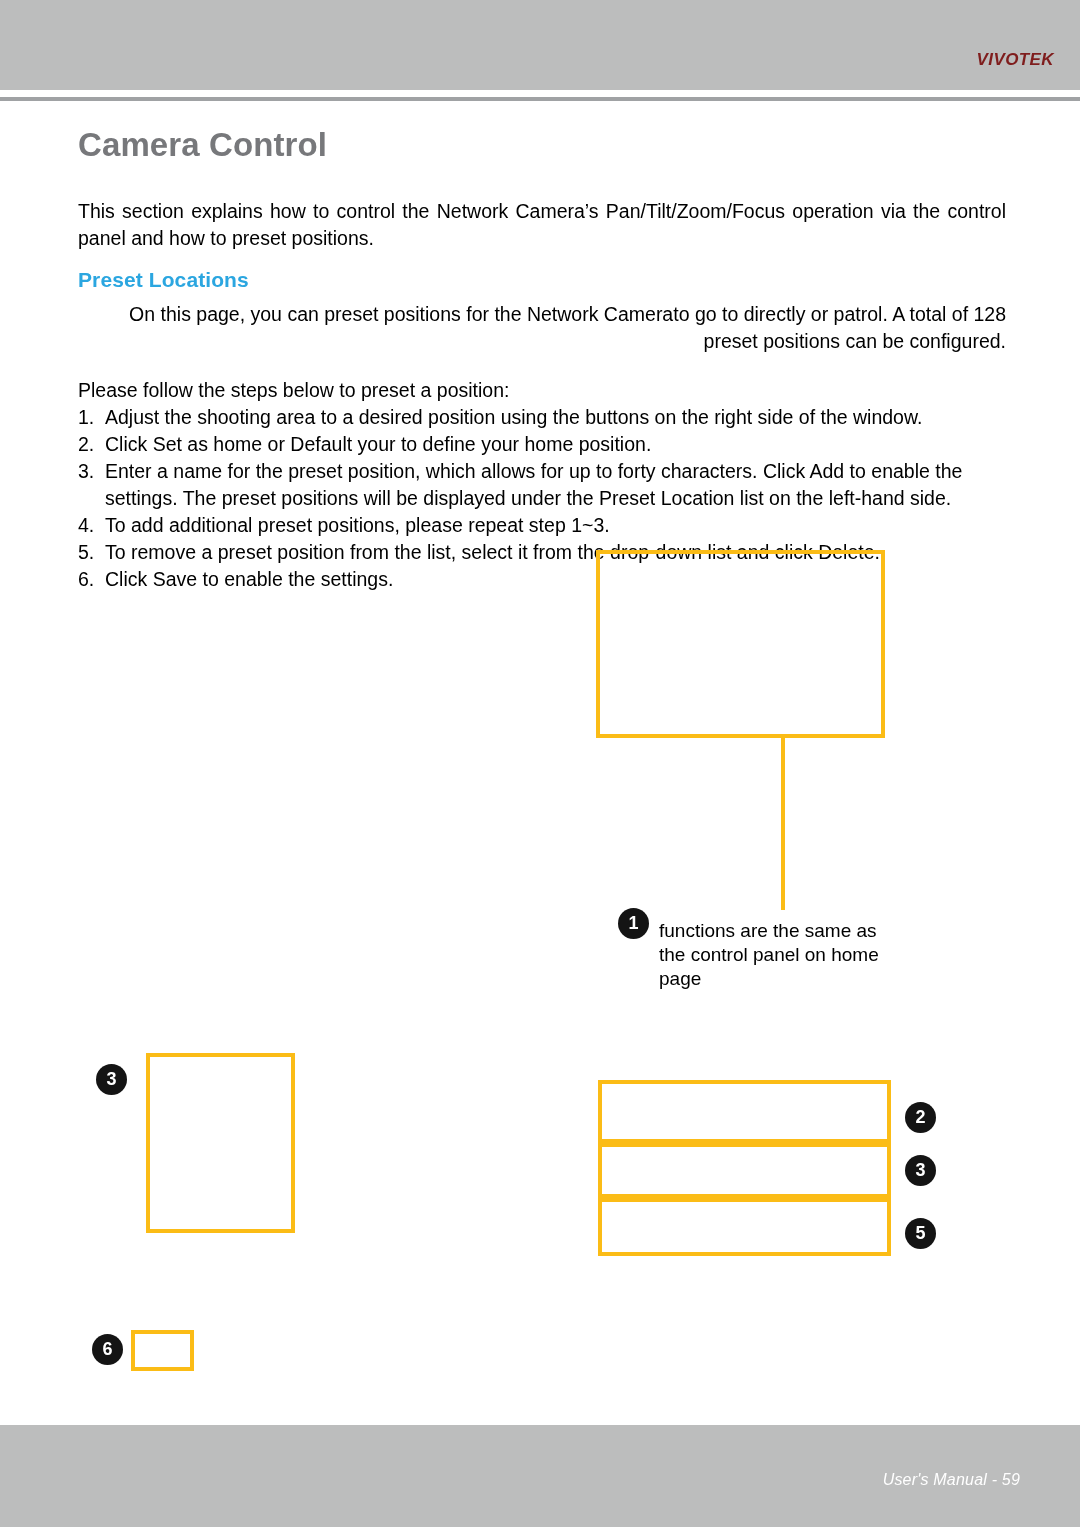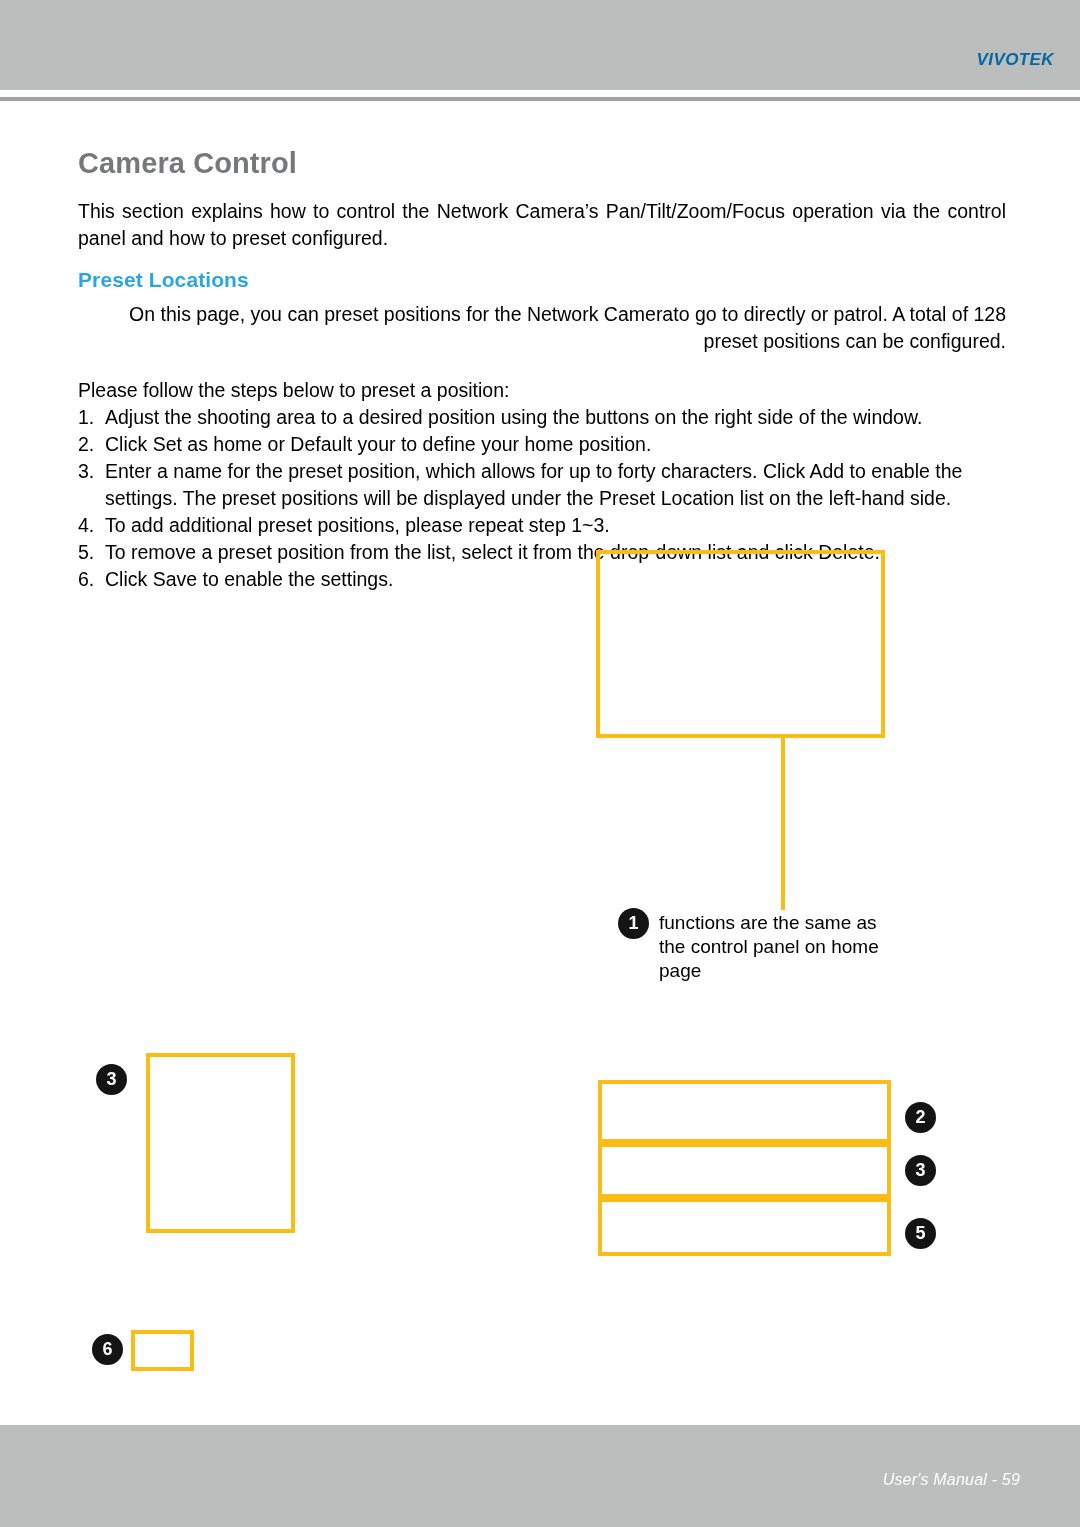--- a/index.html
+++ b/index.html
@@ -22,44 +22,44 @@
     top: 0;
     width: 1080px;
     height: 90px;
     background: #bcbdbd;
   }
   .brand {
     position: absolute;
     right: 26px;
     top: 60px;
     transform: translateY(-50%);
-    color: #0369a1;
+    color: #7f1d1d;
     font-family: "Liberation Sans", sans-serif;
     font-weight: bold;
     font-style: italic;
     font-size: 17px;
     letter-spacing: 0.4px;
   }
   .header-rule {
     position: absolute;
     left: 0;
     top: 97px;
     width: 1080px;
     height: 4px;
     background: #a0a2a4;
   }
 
   
   .page-title {
     position: absolute;
     left: 78px;
-    top: 147px;
-    font-family: "Liberation Sans", sans-serif;
-    font-weight: bold;
-    font-size: 29px;
+    top: 126px;
+    font-family: "Liberation Sans", sans-serif;
+    font-weight: bold;
+    font-size: 33px;
     color: #77787b;
     letter-spacing: 0.1px;
   }
 
   .content {
     position: absolute;
     left: 78px;
     top: 198px;
     width: 928px;
     font-family: "Liberation Sans", sans-serif;
@@ -140,20 +140,21 @@
     text-align: center;
   }
 
   .callout-note {
     position: absolute;
     font-family: "Liberation Sans", sans-serif;
     font-size: 19px;
     line-height: 24px;
     color: #000000;
     width: 230px;
+    margin-top: 8px;
   }
 
   
   .footer-band {
     position: absolute;
     left: 0;
     top: 1425px;
     width: 1080px;
     height: 102px;
     background: #bcbdbd;
@@ -174,21 +175,21 @@
 </head>
 <body>
 
 <div class="header-band"></div>
 <div class="brand">VIVOTEK</div>
 <div class="header-rule"></div>
 
 <div class="page-title">Camera Control</div>
 
 <div class="content">
-  <p class="intro">This section explains how to control the Network Camera’s Pan/Tilt/Zoom/Focus operation via the control panel and how to preset configured.</p>
+  <p class="intro">This section explains how to control the Network Camera’s Pan/Tilt/Zoom/Focus operation via the control panel and how to preset positions.</p>
 
   <div class="section-heading">Preset Locations</div>
 
   <p class="para">On this page, you can preset positions for the Network Camerato go to directly or patrol. A total of 128 preset positions can be configured.</p>
 
   <p class="lead">Please follow the steps below to preset a position:</p>
 
   <ol class="steps" id="steps-list">
       <li><span class="num">1.</span><span><span>Adjust the shooting area to a desired position using the buttons on the right side of the window.</span></span></li>
       <li><span class="num">2.</span><span><span>Click </span><b>Set as home</b><span> or </span><b>Default your</b><span> to define your home position.</span></span></li>

